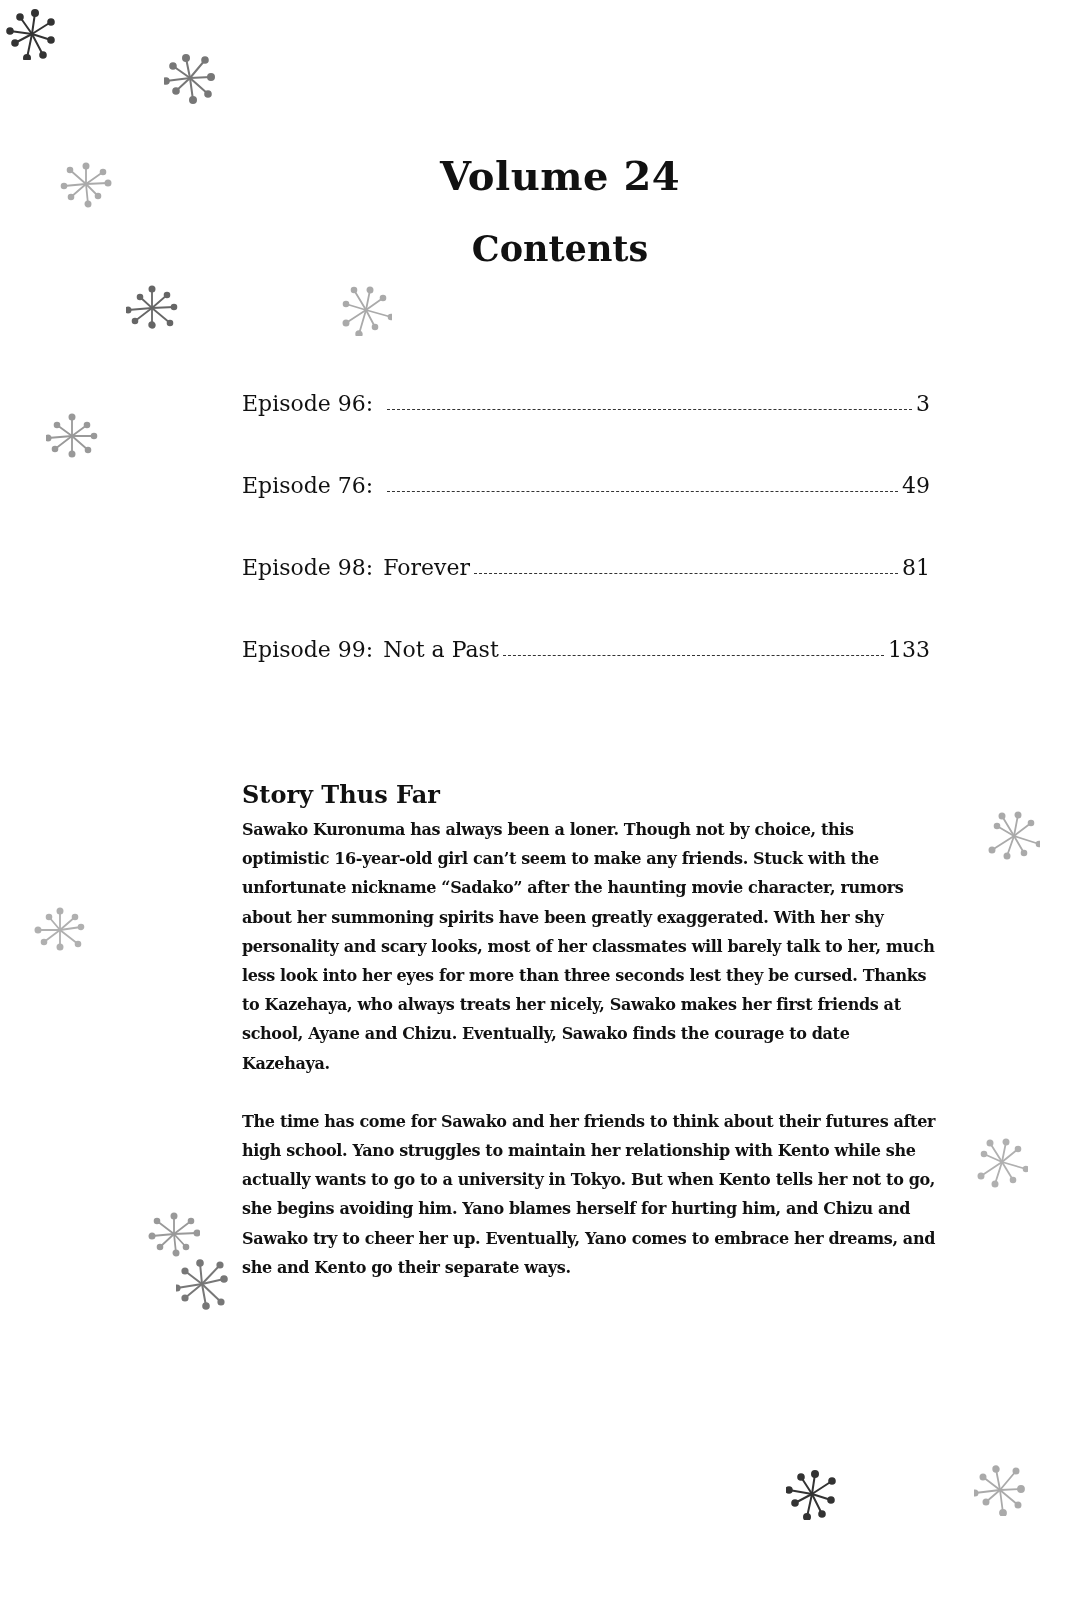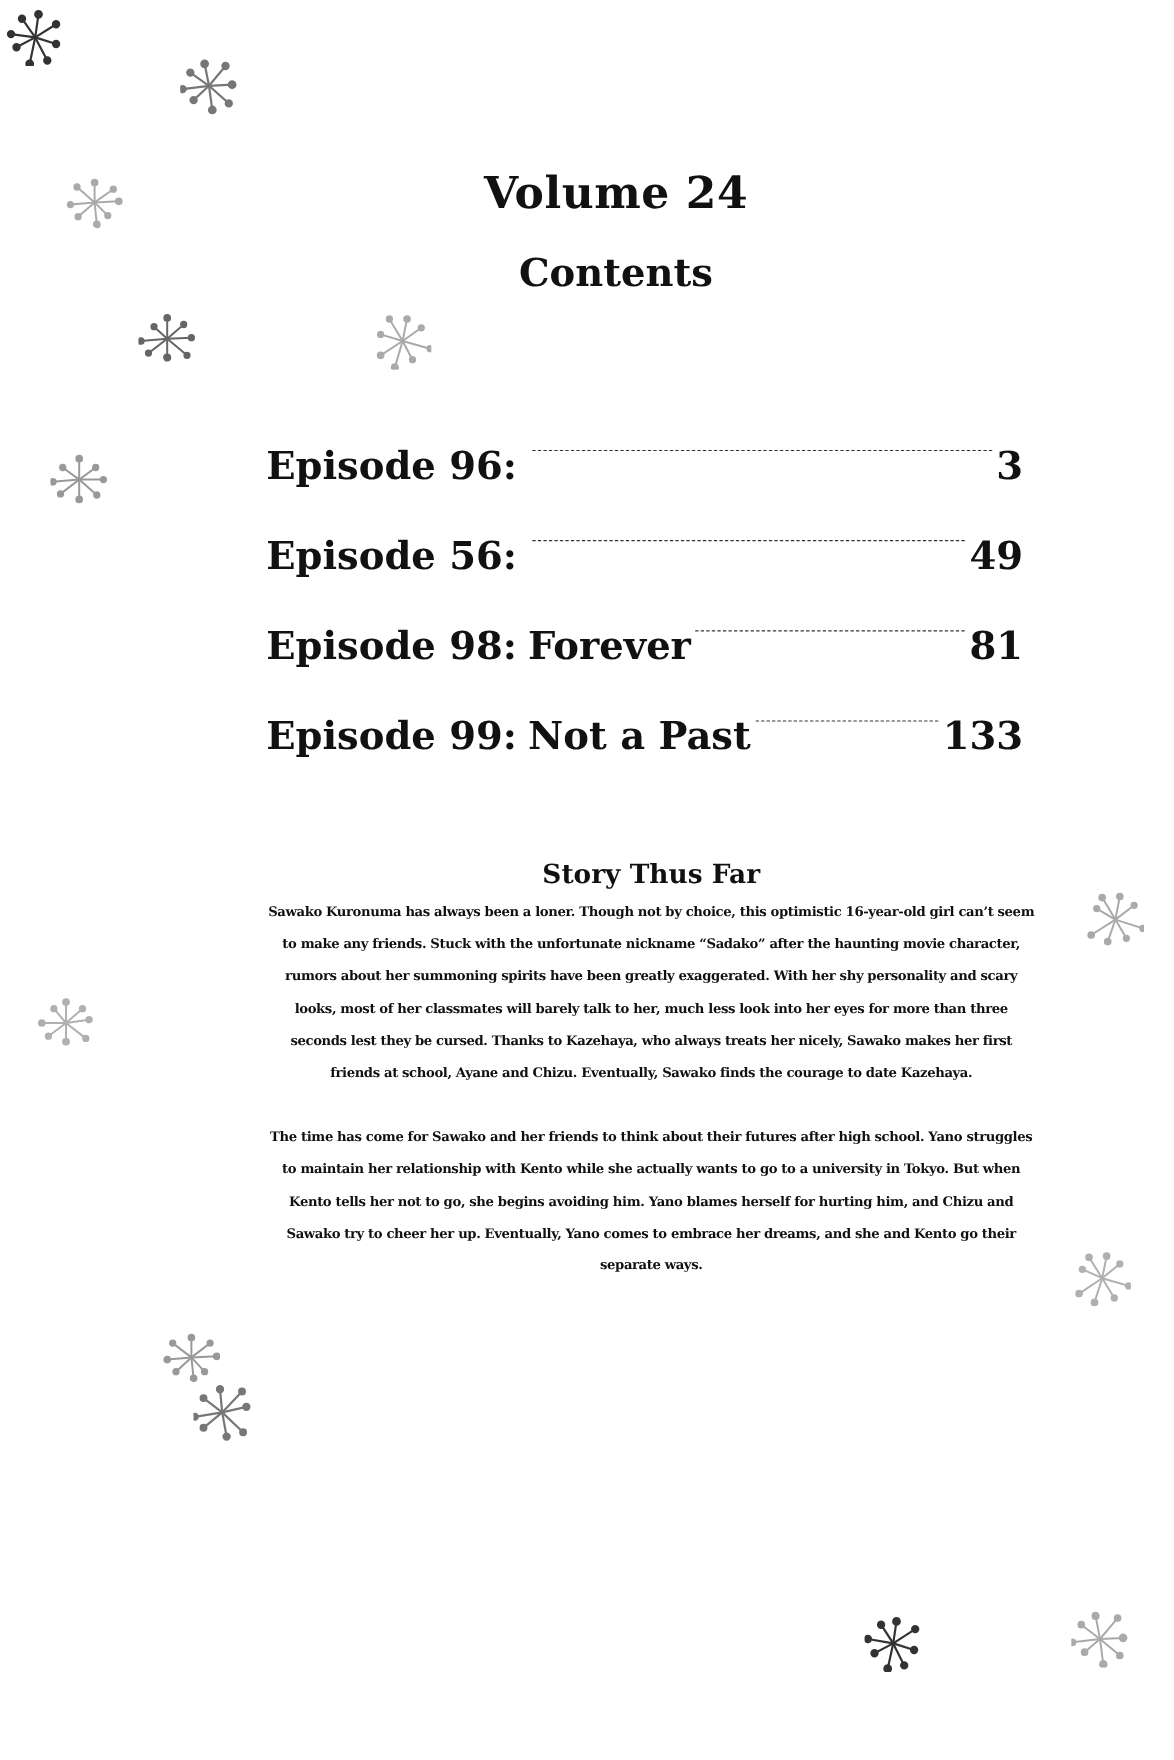--- a/index.html
+++ b/index.html
@@ -48,24 +48,24 @@
       position: absolute;
       left: 242px;
       top: 362px;
       width: 688px;
       margin: 0;
       padding: 0;
       list-style: none;
     }
     .toc-row {
       display: flex;
-      align-items: flex-end;
+      align-items: center;
       height: 82px;
-      font-size: 35px;
-      font-weight: bold;
+      font-size: 22px;
+      font-weight: normal;
       white-space: nowrap;
     }
     .toc-row .ep-label { flex: 0 0 auto; }
     .toc-row .ep-sep { flex: 0 0 auto; margin-right: 10px; }
     .toc-row .ep-title { flex: 0 0 auto; }
     .toc-row .leader {
       flex: 1 1 auto;
       margin: 0 4px;
       border-bottom: 1.5px dashed #333;
       height: 0;
@@ -73,30 +73,29 @@
       transform: translateY(6px);
     }
     .toc-row .page-num { flex: 0 0 auto; }
 
     
     .story {
       position: absolute;
       left: 242px;
       top: 780px;
       width: 700px;
-      text-align: center;
     }
     .story-heading {
       margin: 0 0 6px 0;
       font-size: 24px;
       font-weight: bold;
     }
     .story p {
       margin: 0 0 29px 0;
-      font-size: 12px;
+      font-size: 16px;
       line-height: 29.2px;
       font-weight: bold;
       letter-spacing: -0.35px;
     }
 
     
     .flake {
       position: absolute;
       width: 52px;
       height: 52px;
@@ -399,21 +398,21 @@
   <h2 class="contents-title">Contents</h2>
 
   <ul class="toc">
     <li class="toc-row">
       <span class="ep-label">Episode 96</span>
         <span class="ep-sep">:</span>
       <span class="leader"></span>
       <span class="page-num">3</span>
     </li>
     <li class="toc-row">
-      <span class="ep-label">Episode 56</span>
+      <span class="ep-label">Episode 76</span>
         <span class="ep-sep">:</span>
       <span class="leader"></span>
       <span class="page-num">49</span>
     </li>
     <li class="toc-row">
       <span class="ep-label">Episode 98</span>
         <span class="ep-sep">:</span>
         <span class="ep-title">Forever</span>
       <span class="leader"></span>
       <span class="page-num">81</span>

